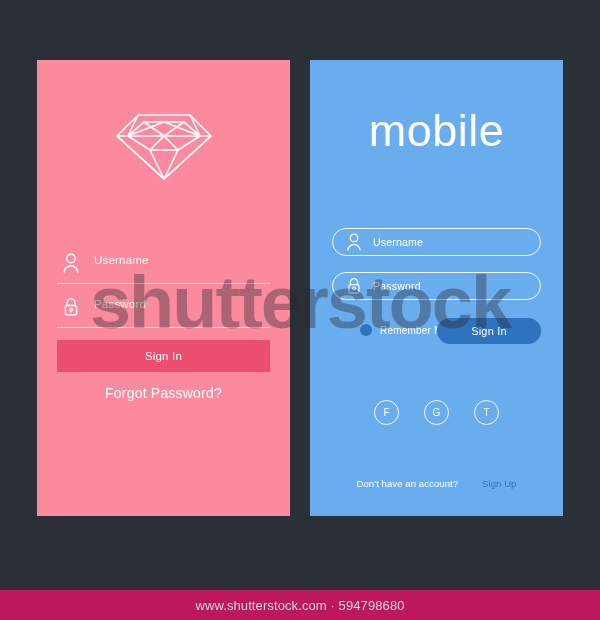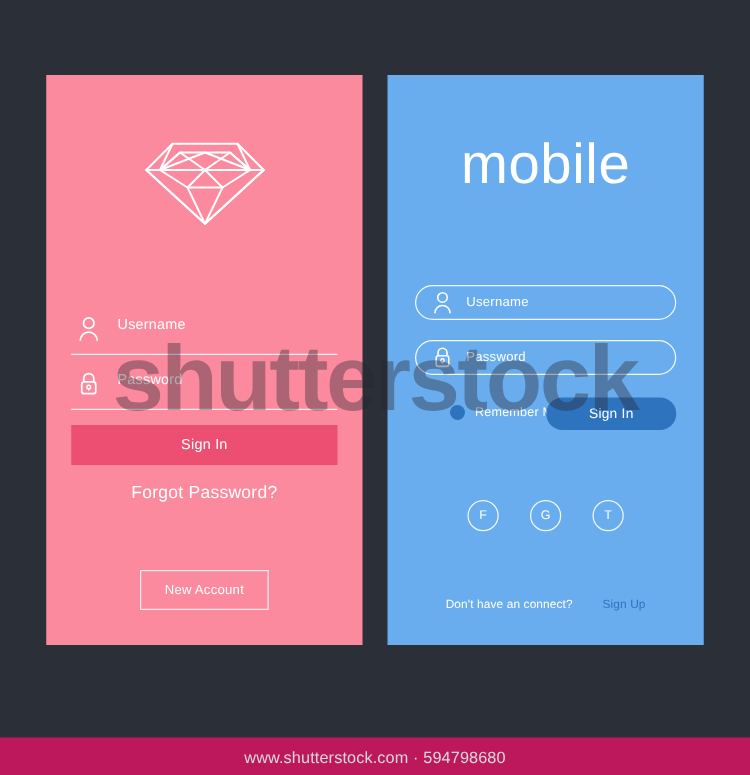--- a/index.html
+++ b/index.html
@@ -216,21 +216,20 @@
           <line x1="10" y1="14.8" x2="10" y2="16.4" stroke="#ffffff" stroke-width="1.2"></line>
         </svg>
       </span>
       <span class="flabel">Password</span>
     </div>
 
     <button class="pk-signin">Sign In</button>
 
     <div class="pk-forgot">Forgot Password?</div>
 
-    <button class="pk-newacct">New Account</button>
   </div>
 
   <div class="panel" id="panel-blue">
 
     <div class="bl-title">mobile</div>
 
     <div class="bl-field" id="bl-field-user">
       <span class="ficon">
         <svg width="18" height="20" viewBox="0 0 20 22">
           <circle cx="10" cy="6.5" r="4.2" fill="none" stroke="#ffffff" stroke-width="1.4"></circle>
@@ -260,21 +259,21 @@
     <button class="bl-signin">Sign In</button>
 
 
     <div class="bl-socials">
       <button class="soc">F</button>
       <button class="soc">G</button>
       <button class="soc">T</button>
     </div>
 
     <div class="bl-bottom">
-      <span class="q">Don't have an connect?</span>
+      <span class="q">Don't have an account?</span>
       <span class="su">Sign Up</span>
     </div>
   </div>
 
   <div id="watermark">shutterstock</div>
 </div>
 
 <div id="footer">www.shutterstock.com · 594798680</div>
 
 </body></html>

